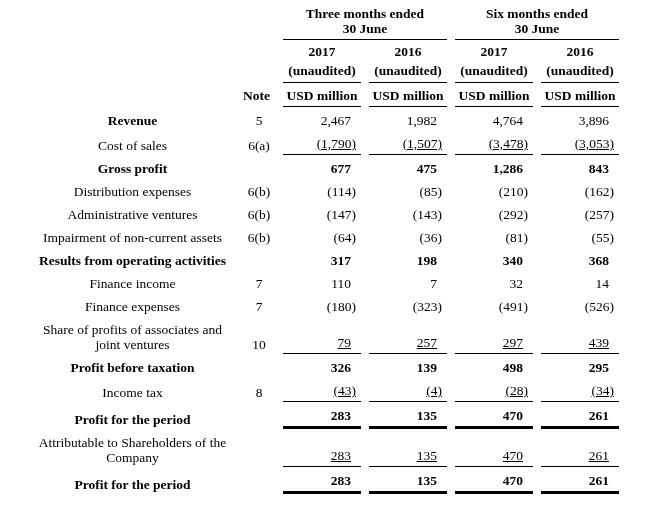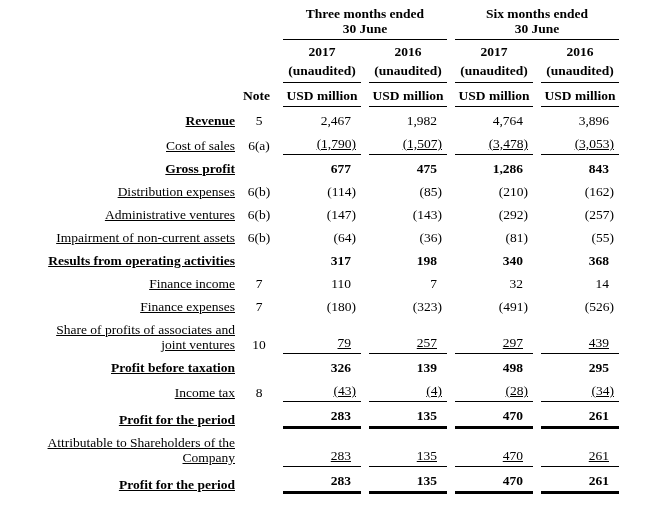--- a/index.html
+++ b/index.html
@@ -59,21 +59,21 @@
     border-bottom: 1px solid #000;
     padding: 5px 0 3px 0;
   }
   th.noteh {
     text-align: left;
     font-weight: bold;
     padding: 5px 0 4px 0;
   }
 
   
-  td.lbl  { text-align: right; text-decoration: underline; }
+  td.lbl  { text-align: center; }
   td.note { text-align: center; }
   td.val  { text-align: right; padding-right: 5px; }
   td.val.np { padding-right: 10px; } 
 
   .b { font-weight: bold; }
   td.ut { border-bottom: 1px solid #000; padding-bottom: 3px; text-decoration: underline; }
   td.uk { border-bottom: 3px solid #000; padding-bottom: 3px; }
 </style>
 </head>
 <body>

